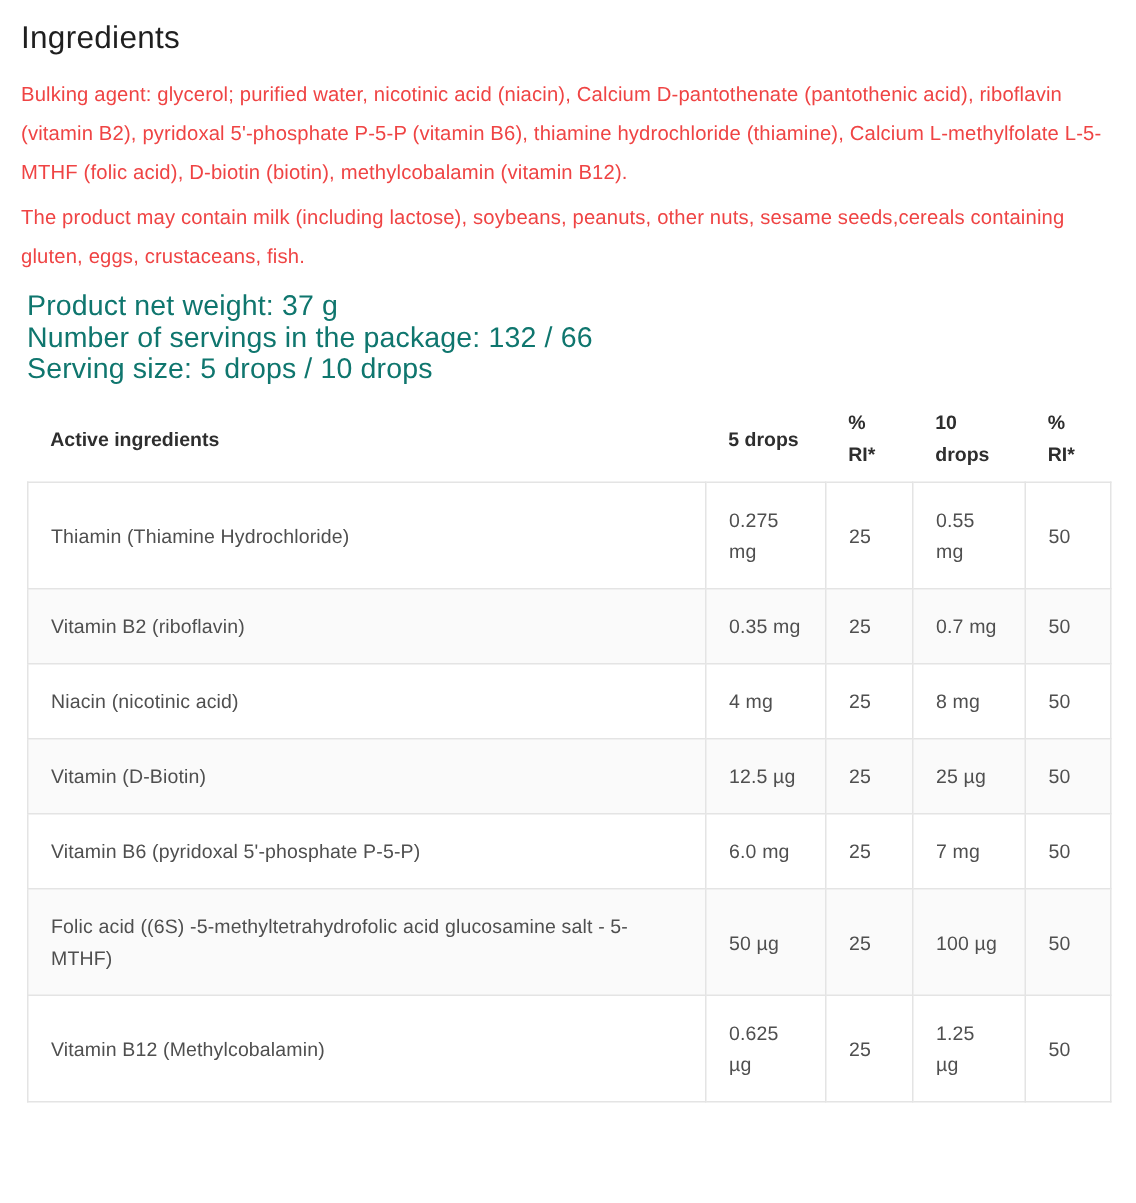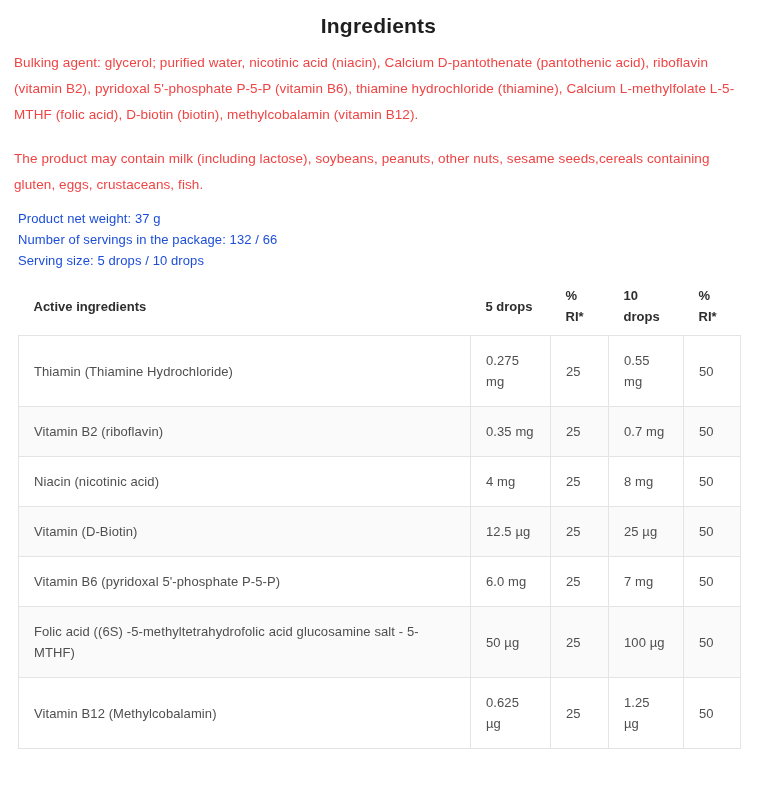--- a/index.html
+++ b/index.html
@@ -9,40 +9,39 @@
     min-height: 802px;
     padding: 8px 14px 14px;
     font-family: "Liberation Sans", sans-serif;
     color: #4f4f4f;
     -webkit-font-smoothing: antialiased;
   }
   .section-title {
     margin: 4px 0 0;
     font-size: 21px;
     line-height: 28px;
-    font-weight: 700;
+    font-weight: 400;
     color: #1f1f1f;
     letter-spacing: 0.2px;
-    text-align: center;
   }
   .section-title.nutrition { margin-top: 0; }
   .body-paragraph {
     margin: 10px 0 0;
     font-size: 13.5px;
     line-height: 26px;
     color: #ef4444;
     letter-spacing: 0.1px;
     max-width: 731px;
   }
-  .body-paragraph.allergens { margin-top: 18px; }
+  .body-paragraph.allergens { margin-top: 4px; }
   .info-block { margin: 10px 0 0 4px; }
   .info-line {
-    font-size: 13px;
+    font-size: 19px;
     line-height: 21px;
-    color: #1d4ed8;
+    color: #0f766e;
     letter-spacing: 0.1px;
   }
   table.nutrition-table {
     margin: 6px 0 0 4px;
     width: 722px;
     border-collapse: collapse;
     table-layout: fixed;
     font-size: 13px;
   }
   table.nutrition-table th {

